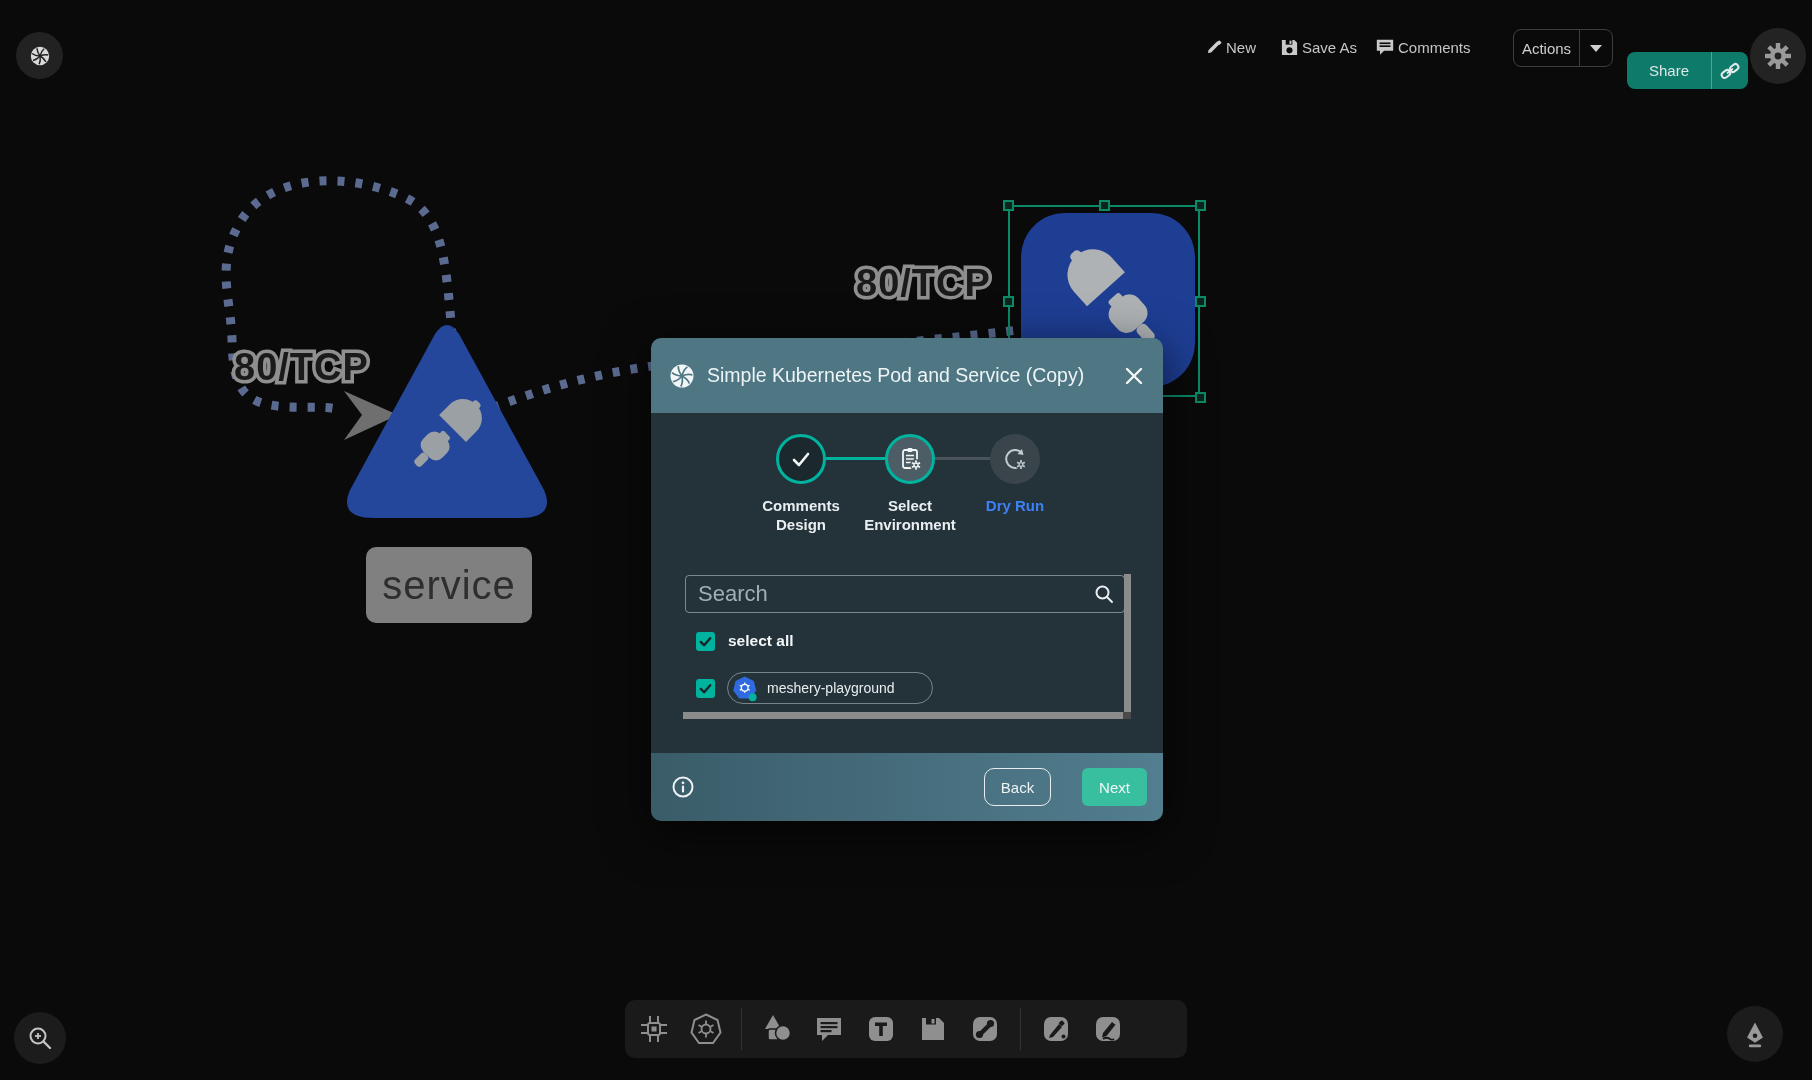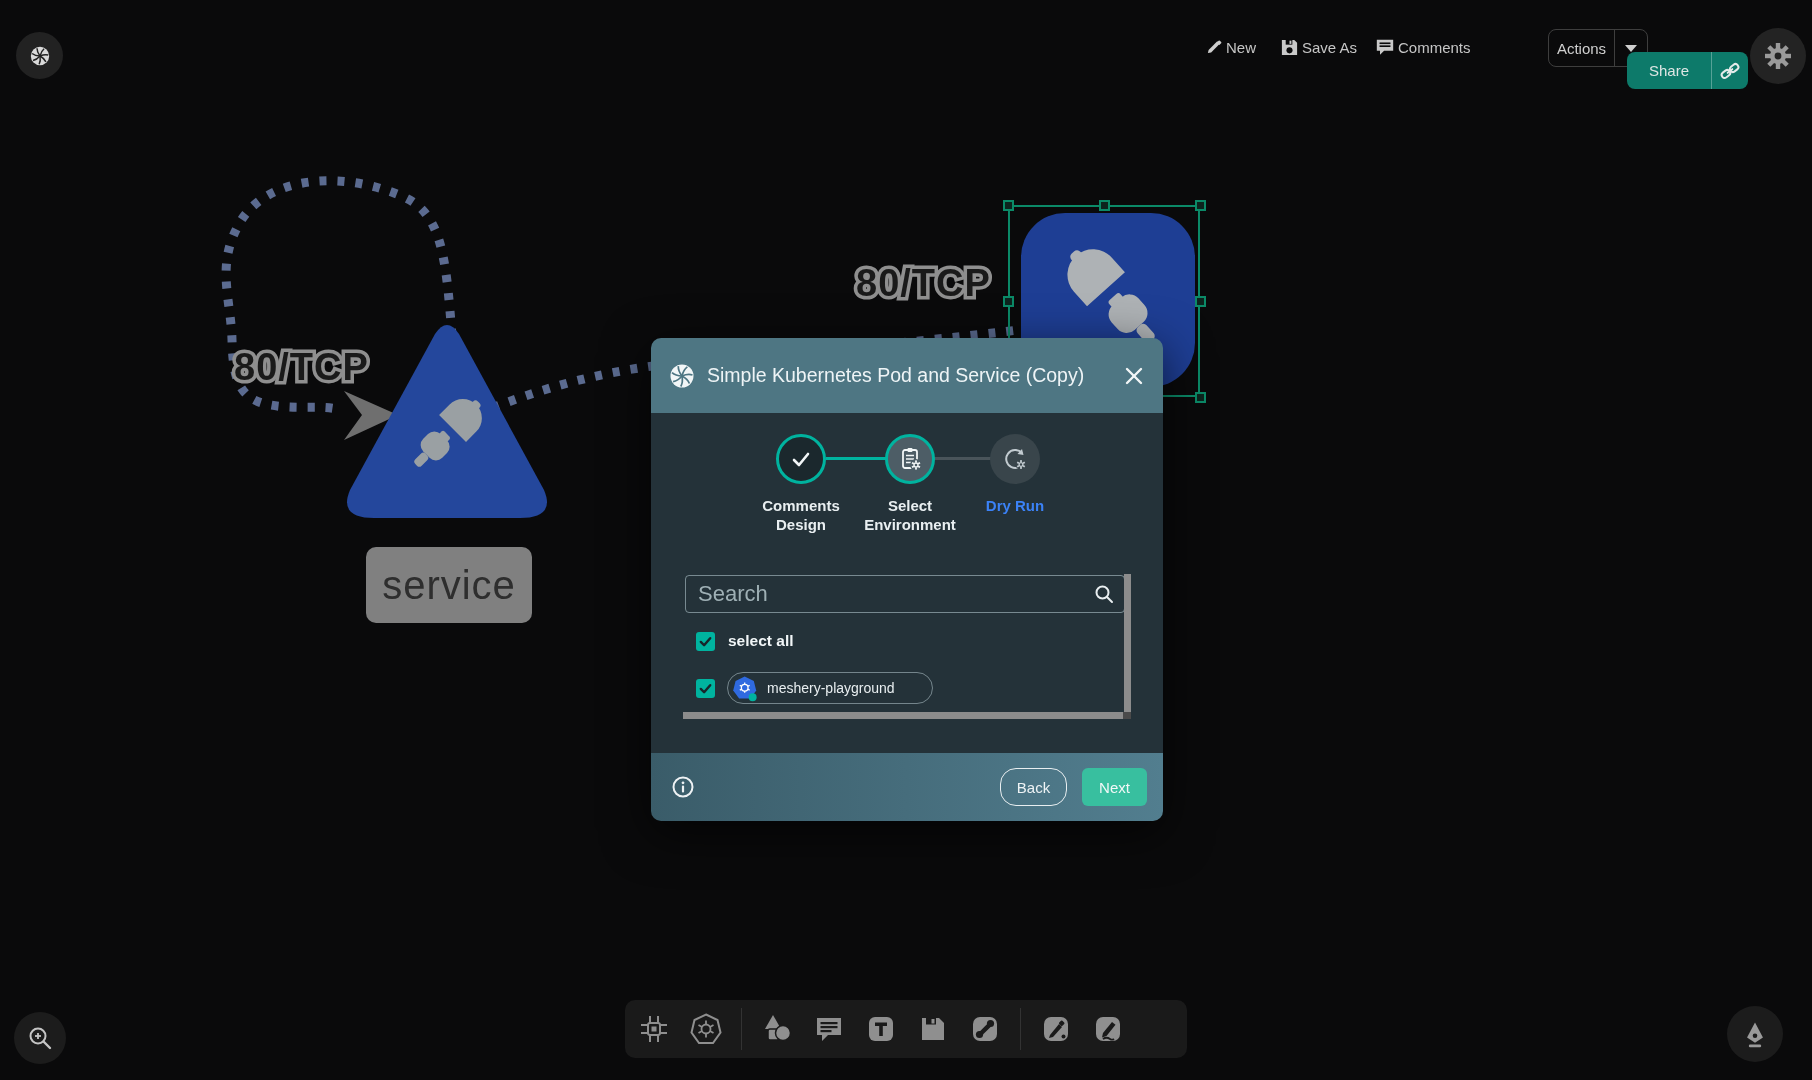--- a/index.html
+++ b/index.html
@@ -18,21 +18,21 @@
   .square-node { left:1021px; top:213px; width:174px; height:174px; border-radius:44px;
                  background:#1e3e94; display:flex; align-items:center; justify-content:center; }
   .sel-line { background:transparent; border:2px solid #0b8a68; left:1008px; top:205px;
               width:192px; height:192px; }
   .handle { width:11px; height:11px; background:#0d241e; border:2px solid #0b8a68; }
 
   
   .tt-item { display:flex; align-items:center; gap:3px; color:#c6c6c6; font-size:15px;
              height:38px; cursor:pointer; }
   .btn-outline { border:1px solid #3e3e3e; border-radius:8px; display:flex; align-items:center;
-                 color:#cfcfcf; font-size:15px;margin-left:35px; }
+                 color:#cfcfcf; font-size:15px; }
   .btn-share { background:#0d7a6a; border-radius:8px; display:flex; align-items:center;
                color:#dde6e4; font-size:15px; }
   .vdiv { width:1px; align-self:stretch; }
   .caret { width:0; height:0; border-left:6px solid transparent; border-right:6px solid transparent;
            border-top:7px solid #cfcfcf; }
   .circle-btn { border-radius:50%; background:#222; display:flex; align-items:center; justify-content:center; }
 
   
   .modal { left:651px; top:298px; width:512px; height:483px; border-radius:10px; overflow:hidden;
            box-shadow:0 12px 48px rgba(0,0,0,.65);margin-top:40px; }
@@ -49,22 +49,22 @@
   .search-box { position:absolute; left:34px; top:162px; width:440px; height:38px;
                 border:1px solid rgba(166,186,192,.65); border-radius:4px; display:flex; align-items:center; }
   .search-box input { flex:1; background:transparent; border:none; outline:none; color:#dfe8ea;
                       font-size:22px; padding:0 12px; font-family:"Liberation Sans",sans-serif; }
   .search-box input::placeholder { color:#9fb0b5; }
   .cbx { width:19px; height:19px; border-radius:3px; background:#00B39F; display:flex;
          align-items:center; justify-content:center; position:absolute; left:45px; }
   .chip { position:absolute; left:76px; top:259px; width:206px; height:32px; border-radius:17px;
           border:1px solid rgba(160,178,184,.65); display:flex; align-items:center; padding:0 10px 0 4px; }
   .chip-name { color:#e8eef0; font-size:14px; margin-left:8px; }
-  .btn-back { position:absolute; right:96px; top:15px; width:67px; height:38px; border:1.5px solid #e8eef0;
-              border-radius:16px; background:transparent; color:#eef3f5; font-size:15px; display:flex;
+  .btn-back { position:absolute; right:112px; top:15px; width:67px; height:38px; border:1.5px solid #e8eef0;
+              border-radius:10px; background:transparent; color:#eef3f5; font-size:15px; display:flex;
               align-items:center; justify-content:center; cursor:pointer; }
   .btn-next { position:absolute; right:16px; top:15px; width:65px; height:38px; border:none;
               border-radius:6px; background:#38bf9f; color:#f2f8f7; font-size:15px; display:flex;
               align-items:center; justify-content:center; cursor:pointer; }
 
   
   .b-toolbar { left:625px; top:1000px; width:562px; height:58px; background:#1a1a1a; border-radius:10px;
                display:flex; align-items:center; padding:0 12px; gap:18px; }
   .b-icon { width:34px; height:34px; cursor:pointer; flex:0 0 auto; }
   .b-div { width:1px; height:42px; background:#333; flex:0 0 auto; }

